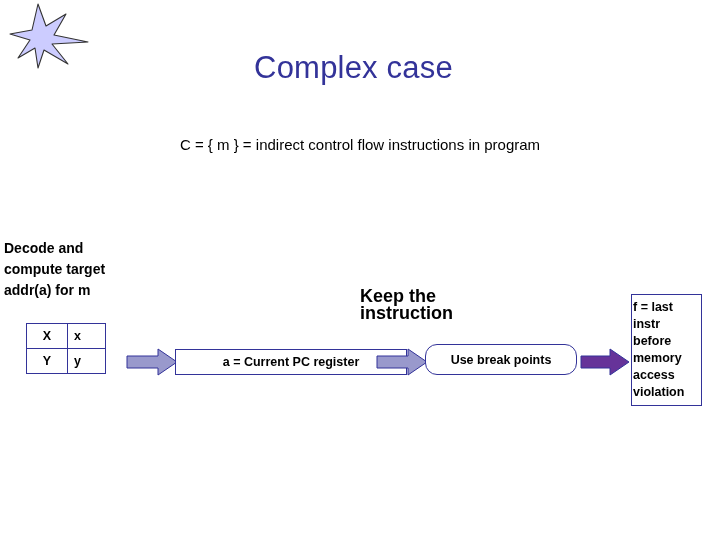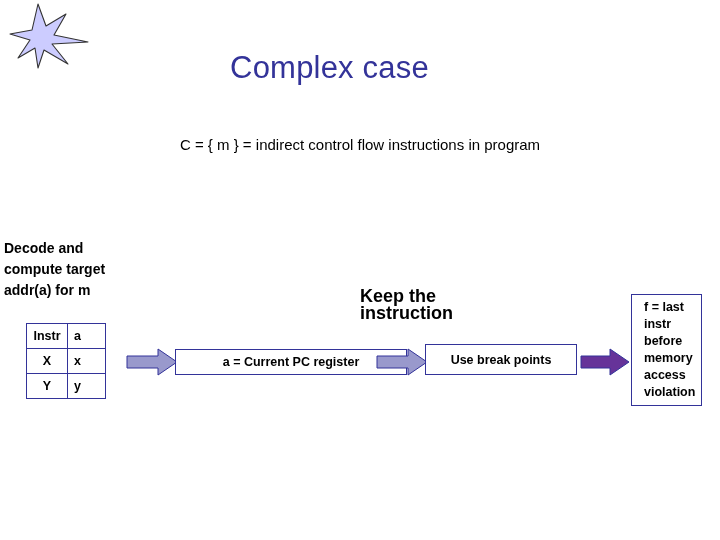--- a/index.html
+++ b/index.html
@@ -27,20 +27,21 @@
   
   .slide-title {
     position: absolute;
     left: 0;
     top: 50px;
     width: 659px;
     text-align: center;
     font-size: 31px;
     color: #333399;
     letter-spacing: 0.2px;
+    padding-left: 24px;
   }
   .subtitle {
     position: absolute;
     left: 30px;
     top: 130px;
     width: 660px;
     text-align: center;
     font-size: 15px;
     color: #000000;
     line-height: 30px;
@@ -98,27 +99,28 @@
     left: 175px;
     top: 349px;
     width: 232px;
     height: 26px;
   }
   #box-break {
     left: 425px;
     top: 344px;
     width: 152px;
     height: 31px;
+    border-radius: 12px;
   }
   #box-f {
     left: 631px;
     top: 294px;
     width: 71px;
     height: 112px;
-    padding: 4px 5px 0 12px;
+    padding: 4px 5px 0 1px;
     line-height: 17px;
   }
 
   
   .caption-keep {
     position: absolute;
     left: 360px;
     top: 288px;
     width: 120px;
     font-size: 18px;
@@ -141,24 +143,20 @@
   </svg>
 </div>
 
 <div class="slide-title">Complex case</div>
 <div class="subtitle">C = { m } = indirect control flow instructions in program</div>
 
 <div class="caption-left">Decode and compute target addr(a) for m</div>
 
 <table class="instr-table">
   <tbody>
-      <tr class="hdr">
-    <td class="c1">Instr</td>
-    <td class="c2">a</td>
-  </tr>
   <tr class="tall">
     <td class="c1">X</td>
     <td class="c2">x</td>
   </tr>
   <tr class="tall">
     <td class="c1">Y</td>
     <td class="c2">y</td>
   </tr>
 </tbody>
   </table>

